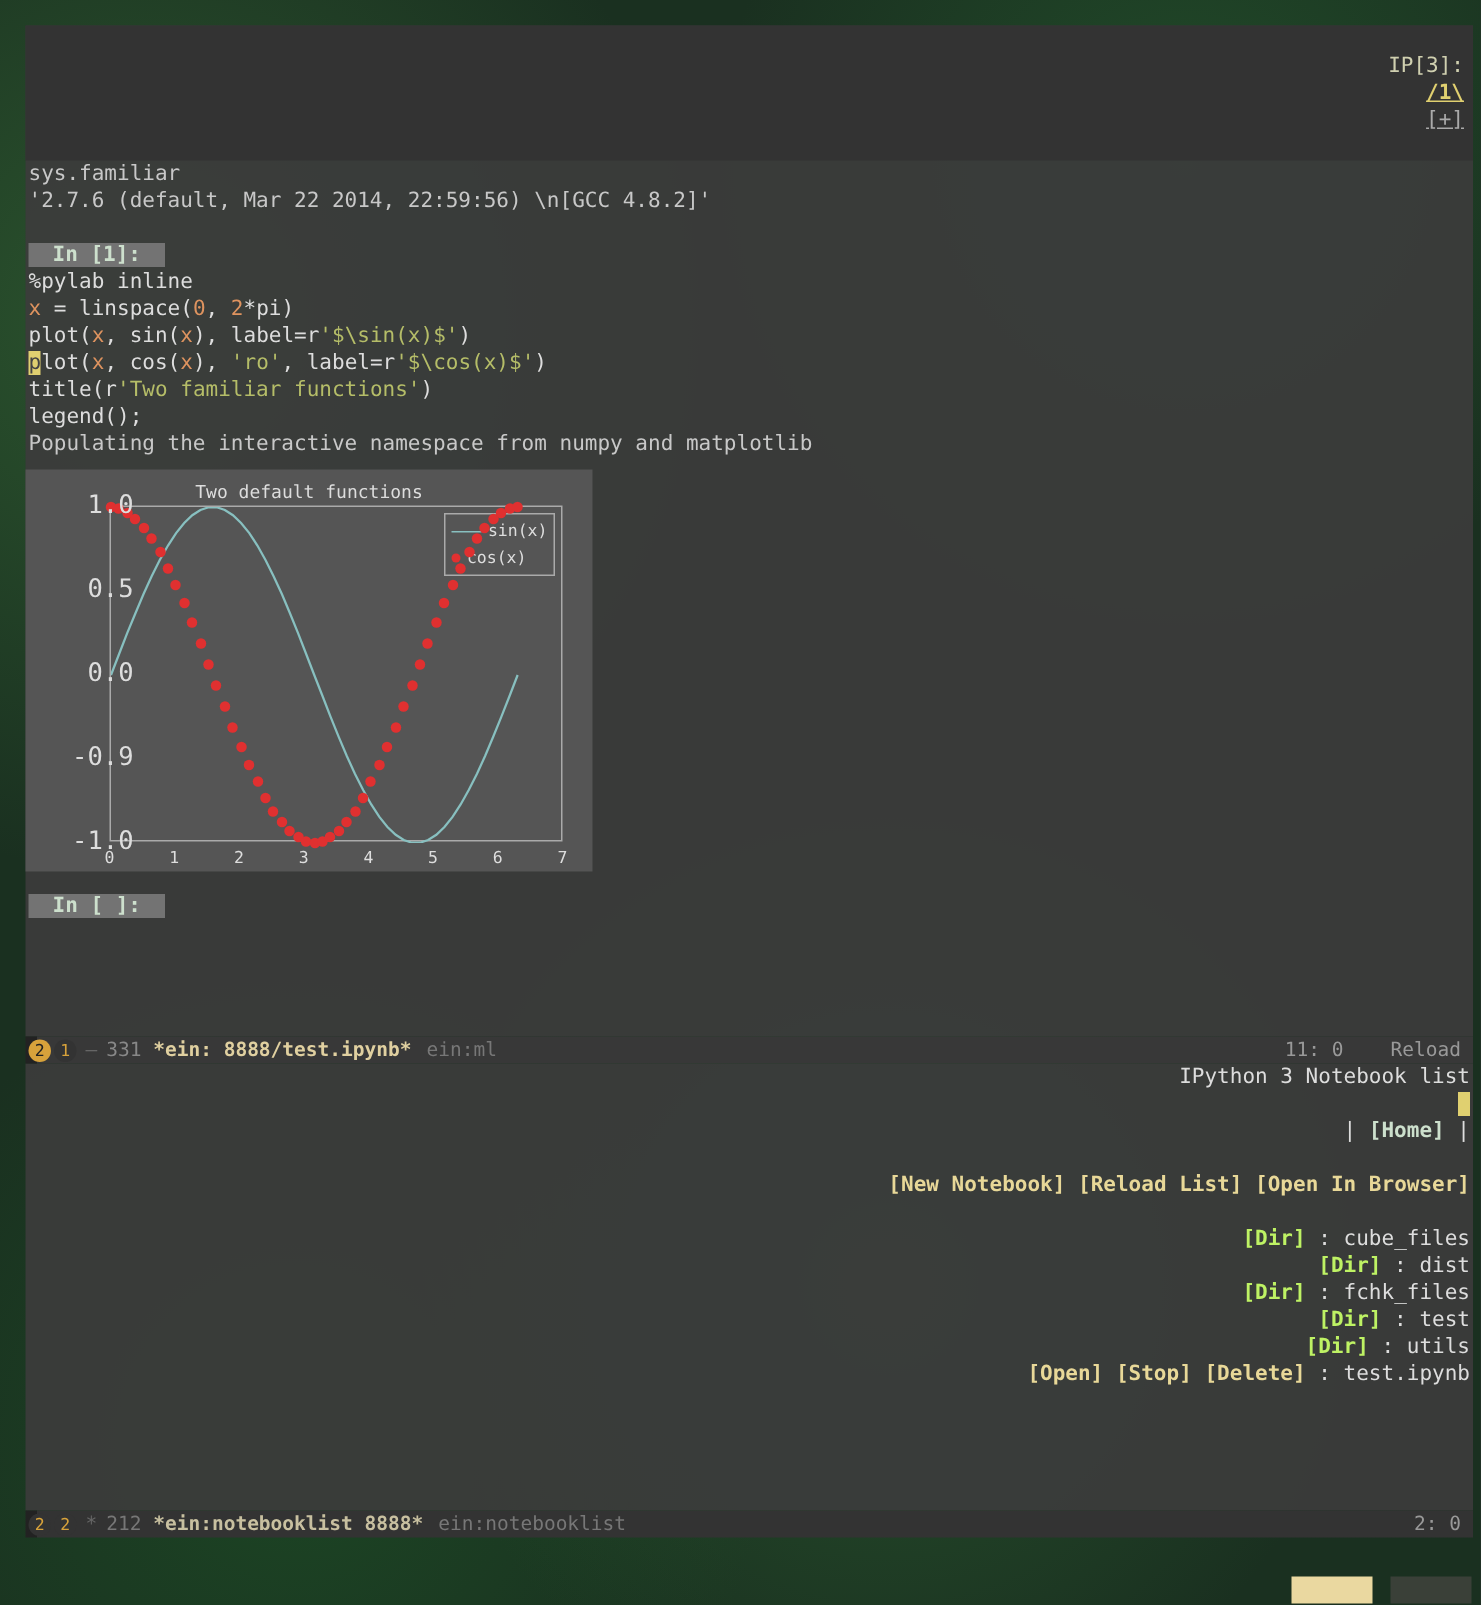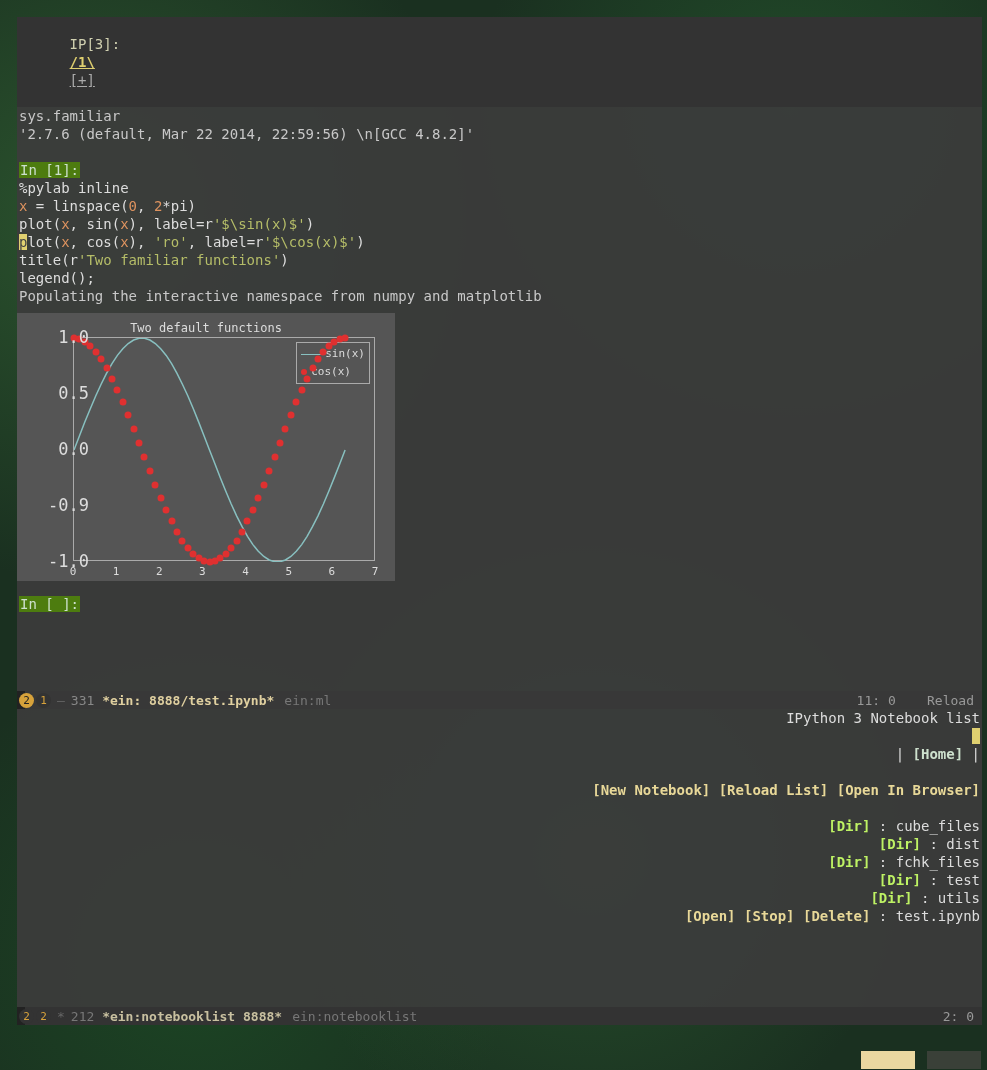--- a/index.html
+++ b/index.html
@@ -35,28 +35,29 @@
     color: #ddd;
     line-height: 18px;
     padding: 0;
   }
   .pane.upper { height: 674px; }
   .pane.lower { height: 298px; text-align: right; }
   .tabbar {
     background: #333;
     color: #aaa;
     padding: 0;
+    text-align: right;
   }
   .tabbar span { margin-right: 4px; }
   .tab-ip { color: #d0d0b0; }
   .tab-active { color: #e0d070; text-decoration: underline; font-weight: bold; }
   .tab-plus { color: #aaa; text-decoration: underline; }
   .code-line { white-space: pre; padding: 0 2px; }
   .out-text { color: #c8c8c8; }
-  .in-prompt { background: #4d7c0f; color: #cde0cd; padding: 0 1px; }
+  .in-prompt { background: #737373; color: #cde0cd; padding: 0 16px; font-weight: bold; }
   .var-x { color: #de935f; }
   .num { color: #de935f; }
   .str-raw { color: #b5bd68; }
   .cursor-block { background: #e0d070; color: #444; }
   .chart-wrap {
     background: #555;
     width: 378px;
     height: 268px;
     margin: 8px 0 0 0;
     position: relative;

